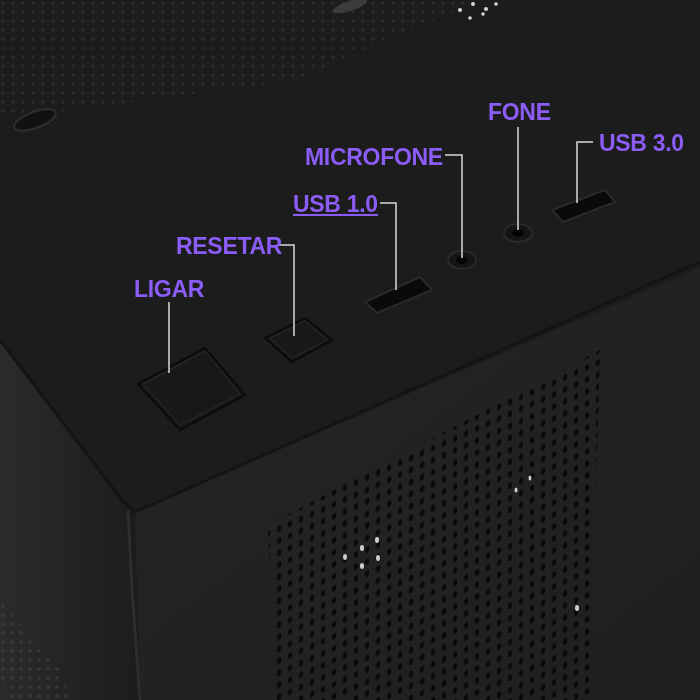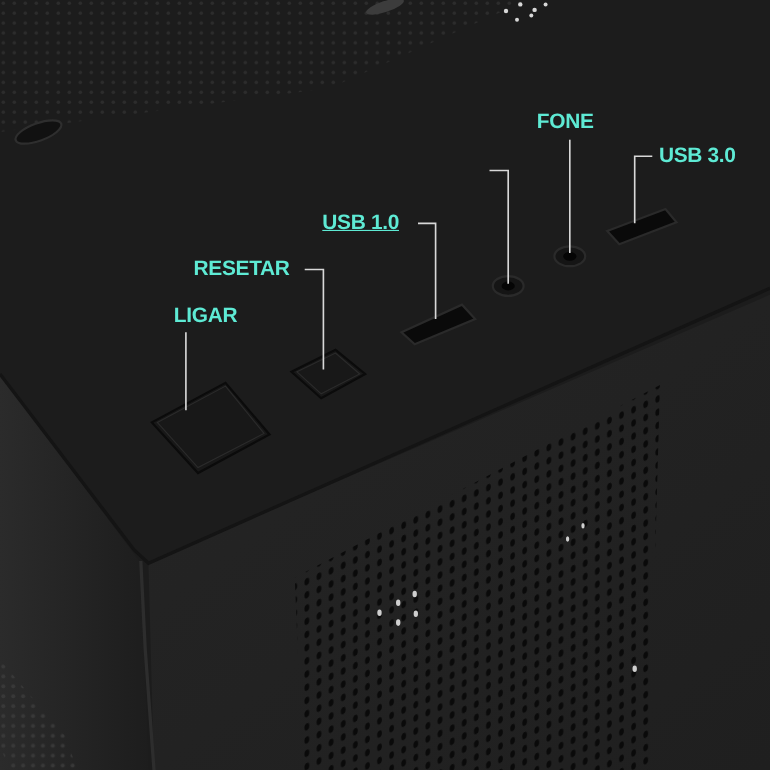--- a/index.html
+++ b/index.html
@@ -1,18 +1,18 @@
 <!DOCTYPE html>
 <html><head>
 <meta charset="utf-8">
 <style>
   html, body { margin:0; padding:0; background:#1a1a1a; }
   .stage { position:relative; width:700px; height:700px; overflow:hidden; background:#1c1c1c; }
   svg.scene { position:absolute; left:0; top:0; }
-  .lbl { position:absolute; color:#5eead4; font-family:"Liberation Sans", sans-serif; font-weight:bold; font-size:19px; letter-spacing:-0.3px; white-space:nowrap; line-height:1; }
+  .lbl { position:absolute; color:#8b5cf6; font-family:"Liberation Sans", sans-serif; font-weight:bold; font-size:23px; letter-spacing:-0.3px; white-space:nowrap; line-height:1; }
 </style>
 </head>
 <body>
 
 <div class="stage">
   <svg class="scene" width="700" height="700" viewBox="0 0 700 700">
     <defs>
       <pattern id="topdots" x="0" y="0" width="10" height="9" patternUnits="userSpaceOnUse">
         <circle cx="3" cy="3" r="1.6" fill="#2e2e2e"></circle>
       </pattern>
@@ -94,18 +94,19 @@
     <g fill="none" stroke="#d8d8d8" stroke-width="1.5">
       <polyline points="169,302 169,373"></polyline>
       <polyline points="277,245 294,245 294,336"></polyline>
       <polyline points="380,203 396,203 396,290"></polyline>
       <polyline points="445,155 462,155 462,258"></polyline>
       <polyline points="518,127 518,230"></polyline>
       <polyline points="593,142 577,142 577,203"></polyline>
     </g>
   </svg>
 
-  <div class="lbl" style="left:134px; top:278px;margin-left:24px;">LIGAR</div>
+  <div class="lbl" style="left:134px; top:278px;">LIGAR</div>
   <div class="lbl" style="left:176px; top:235px;">RESETAR</div>
   <div class="lbl" style="left:293px; top:193px;text-decoration:underline;">USB 1.0</div>
+  <div class="lbl" style="left:305px; top:146px;">MICROFONE</div>
   <div class="lbl" style="left:488px; top:101px;">FONE</div>
   <div class="lbl" style="left:599px; top:132px;">USB 3.0</div>
 </div>
 
 </body></html>

